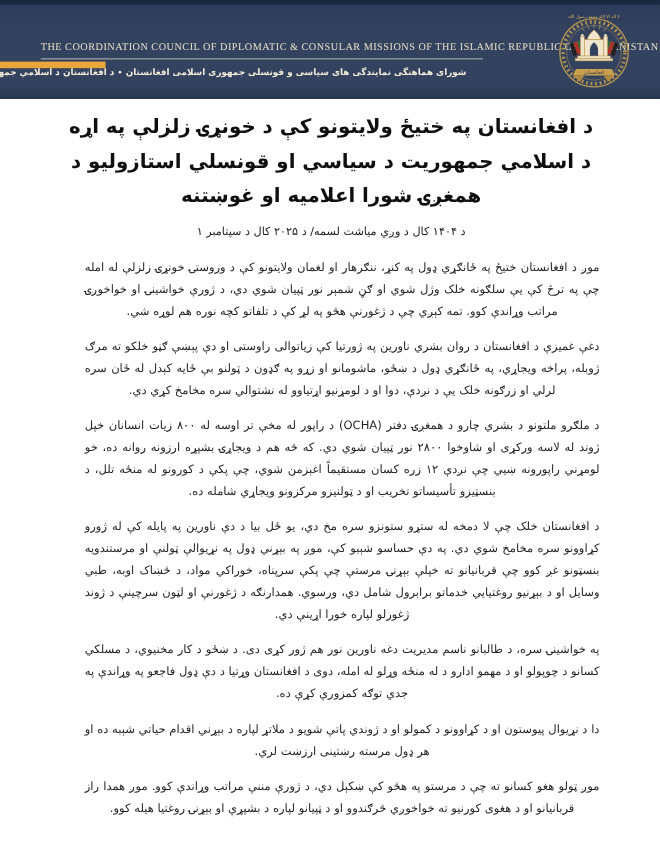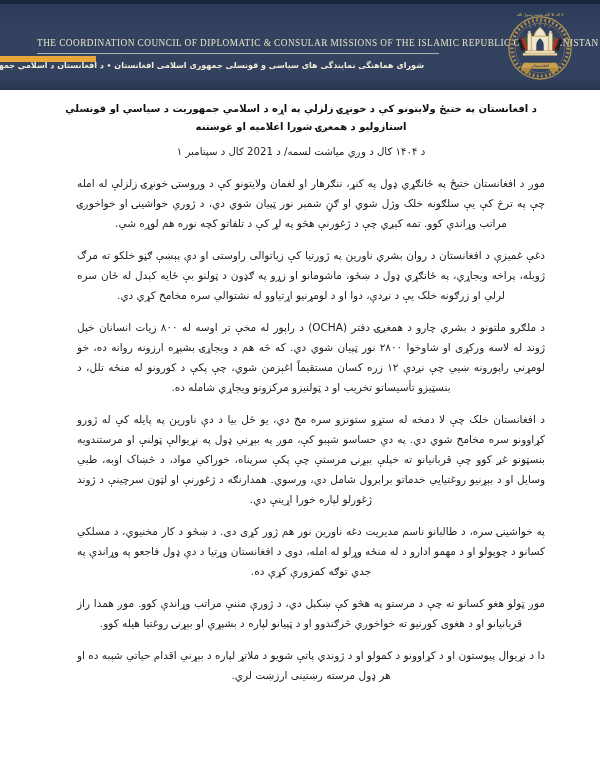--- a/index.html
+++ b/index.html
@@ -29,21 +29,21 @@
     direction:rtl; text-align:center; white-space:nowrap;
     font-size:8px; font-weight:bold; color:#f3edda; letter-spacing:0;
   }
   .org-native .sep { color:#f7f2e2; padding:0 3px; font-size:7px; }
   .emblem { position:absolute; top:5px; right:23px; width:74px; height:80px; }
 
   
   .body-text { position:absolute; top:100px; left:57px; width:488px; color:#1c1c1c; }
   .doc-title {
     direction:rtl; text-align:center;
-    font-size:10px; font-weight:bold; line-height:1.75; color:#0f0f0f;
+    font-size:18px; font-weight:bold; line-height:1.75; color:#0f0f0f;
     margin-bottom:11px;
   }
   .doc-date {
     direction:rtl; text-align:center;
     font-size:10.2px; color:#1c1c1c; margin-bottom:16px;
   }
   .doc-par {
     direction:rtl; text-align:justify; text-align-last:center;
     font-size:10.5px; line-height:20px; margin-bottom:12px; color:#1f1f1f;margin-left:20px;
   }
@@ -109,24 +109,24 @@
           <text x="50" y="84" font-size="6" fill="#2b3856" text-anchor="middle" font-family="'DejaVu Sans',sans-serif">افغانستان</text>
           <path d="M24 86 L38 86 L33 94 z" fill="#b08a3e"></path>
           <path d="M76 86 L62 86 L67 94 z" fill="#b08a3e"></path>
         </g>
       </svg>
     </div>
   </header>
 
   <main class="body-text">
     <h1 class="doc-title">د افغانستان په ختيځ ولايتونو کې د خونړۍ زلزلې په اړه د اسلامي جمهوريت د سياسي او قونسلي استازوليو د همغږۍ شورا اعلاميه او غوښتنه</h1>
-    <div class="doc-date">د ۱۴۰۴ کال د وږي مياشت لسمه/ د 2021 کال د سپتامبر ۱</div>
+    <div class="doc-date">د ۱۴۰۴ کال د وږي مياشت لسمه/ د ۲۰۲۵ کال د سپتامبر ۱</div>
 
     <p class="doc-par">موږ د افغانستان ختيځ په ځانګړي ډول په کنړ، ننګرهار او لغمان ولايتونو کې د وروستۍ خونړۍ زلزلې له امله چې په ترڅ کې يې سلګونه خلک وژل شوي او ګڼ شمېر نور ټپيان شوي دي، د ژورې خواشينۍ او خواخوږۍ مراتب وړاندې کوو. تمه کېږي چې د ژغورنې هڅو په لړ کې د تلفاتو کچه نوره هم لوړه شي.</p>
     <p class="doc-par">دغې غميزې د افغانستان د روان بشري ناورين په ژورتيا کې زياتوالی راوستی او دې پېښې ګڼو خلکو ته مرګ ژوبله، پراخه ويجاړي، په ځانګړي ډول د ښځو، ماشومانو او زړو په ګډون د ټولنو بې ځايه کېدل له ځان سره لرلي او زرګونه خلک يې د نږدې، دوا او د لومړنيو اړتياوو له نشتوالي سره مخامخ کړي دي.</p>
     <p class="doc-par">د ملګرو ملتونو د بشري چارو د همغږۍ دفتر (OCHA) د راپور له مخې تر اوسه له ۸۰۰ زيات انسانان خپل ژوند له لاسه ورکړی او شاوخوا ۲۸۰۰ نور ټپيان شوي دي. که څه هم د ويجاړۍ بشپړه ارزونه روانه ده، خو لومړني راپورونه ښيي چې نږدې ۱۲ زره کسان مستقيماً اغېزمن شوي، چې پکې د کورونو له منځه تلل، د بنسټيزو تأسيساتو تخريب او د ټولنيزو مرکزونو ويجاړي شامله ده.</p>
     <p class="doc-par">د افغانستان خلک چې لا دمخه له ستړو ستونزو سره مخ دي، يو ځل بيا د دې ناورين په پايله کې له ژورو کړاوونو سره مخامخ شوي دي. په دې حساسو شېبو کې، موږ په بېړني ډول په نړيوالې ټولنې او مرستندويه بنسټونو غږ کوو چې قربانيانو ته خپلې بېړنۍ مرستې چې پکې سرپناه، خوراکي مواد، د څښاک اوبه، طبي وسايل او د بېړنيو روغتيايي خدماتو برابرول شامل دي، ورسوي. همدارنګه د ژغورنې او لټون سرچينې د ژوند ژغورلو لپاره خورا اړينې دي.</p>
     <p class="doc-par">په خواشينۍ سره، د طالبانو ناسم مديريت دغه ناورين نور هم ژور کړی دی. د ښځو د کار مخنيوي، د مسلکي کسانو د چوپولو او د مهمو ادارو د له منځه وړلو له امله، دوی د افغانستان وړتيا د دې ډول فاجعو په وړاندې په جدي توګه کمزورې کړې ده.</p>
+    <p class="doc-par">دا د نړيوال پيوستون او د کړاوونو د کمولو او د ژوندي پاتې شويو د ملاتړ لپاره د بېړني اقدام حياتي شېبه ده او هر ډول مرسته رښتينی ارزښت لري.</p>
     <p class="doc-par">موږ ټولو هغو کسانو ته چې د مرستو په هڅو کې ښکېل دي، د ژورې مننې مراتب وړاندې کوو. موږ همدا راز قربانيانو او د هغوی کورنيو ته خواخوږي څرګندوو او د ټپيانو لپاره د بشپړې او بېړنۍ روغتيا هيله کوو.</p>
-    <p class="doc-par">دا د نړيوال پيوستون او د کړاوونو د کمولو او د ژوندي پاتې شويو د ملاتړ لپاره د بېړني اقدام حياتي شېبه ده او هر ډول مرسته رښتينی ارزښت لري.</p>
   </main>
 
 </div>
 
 </body></html>

